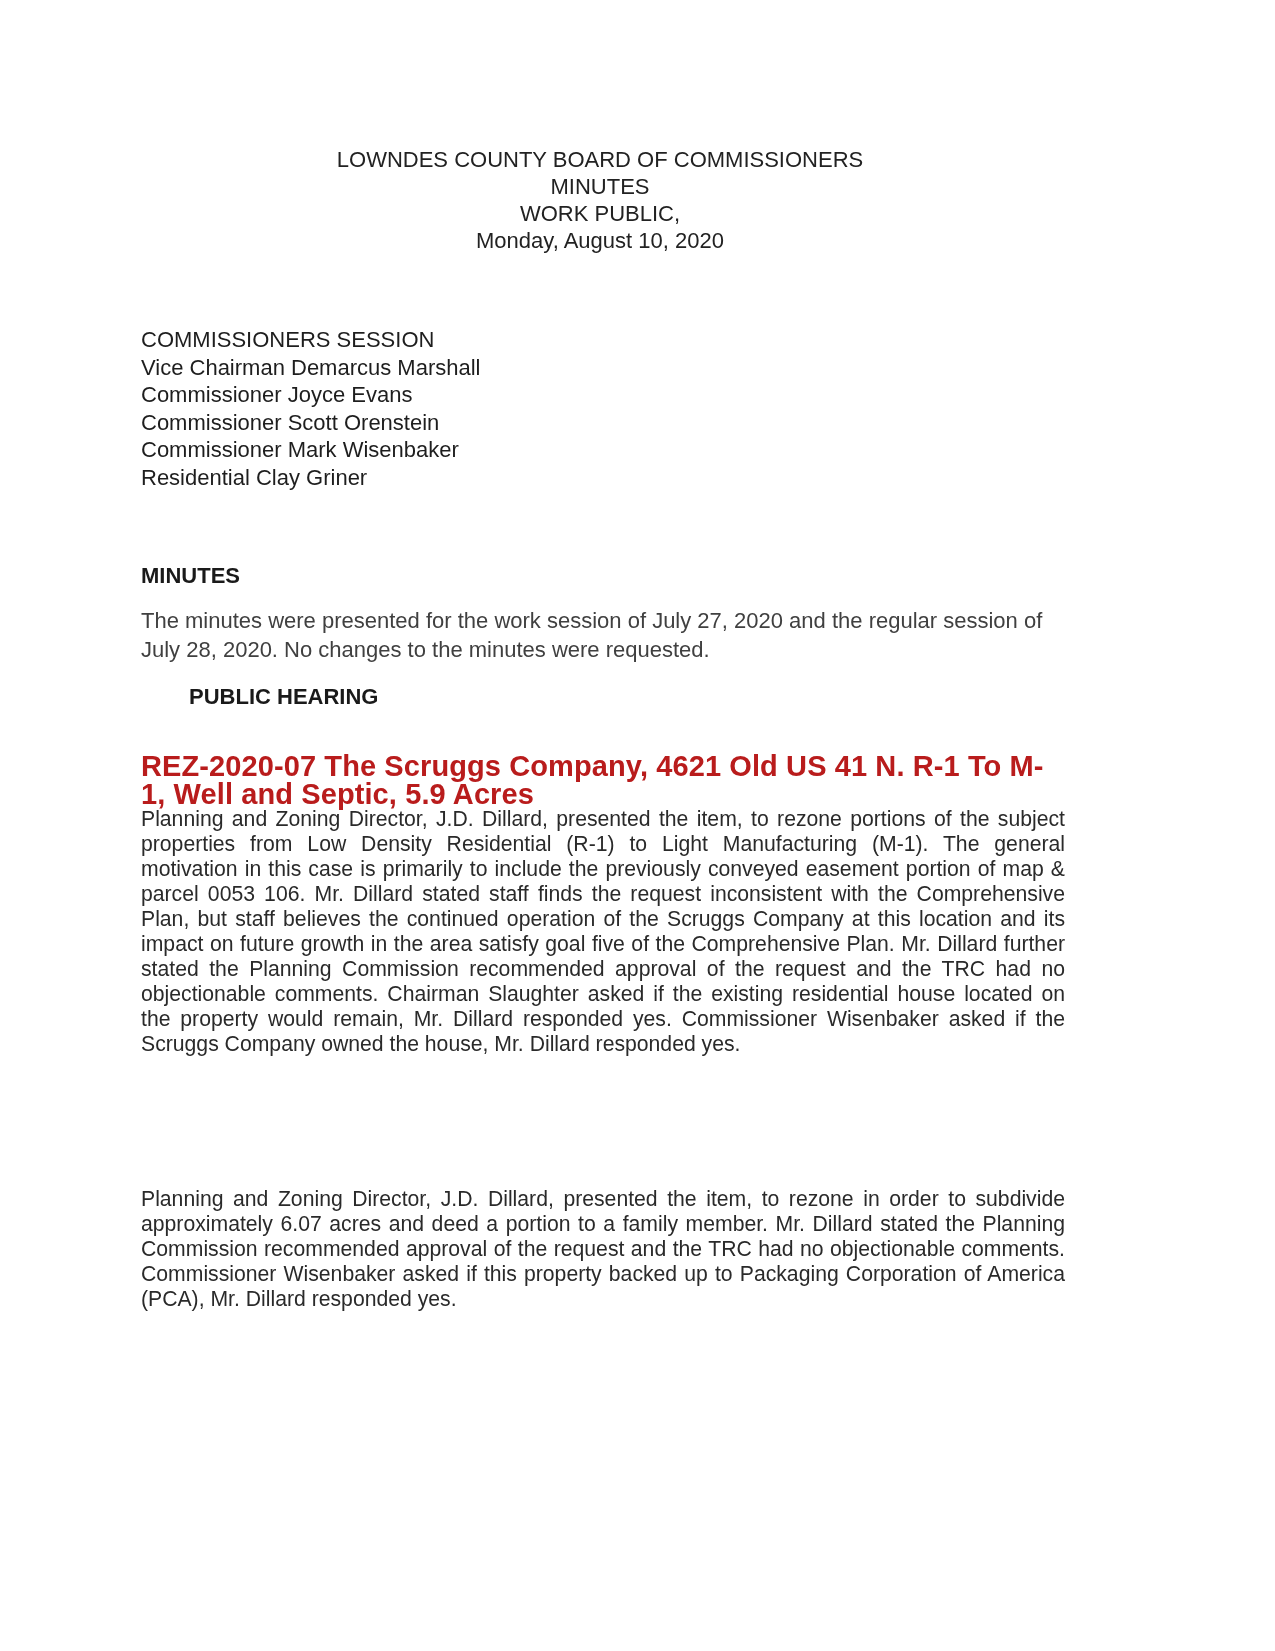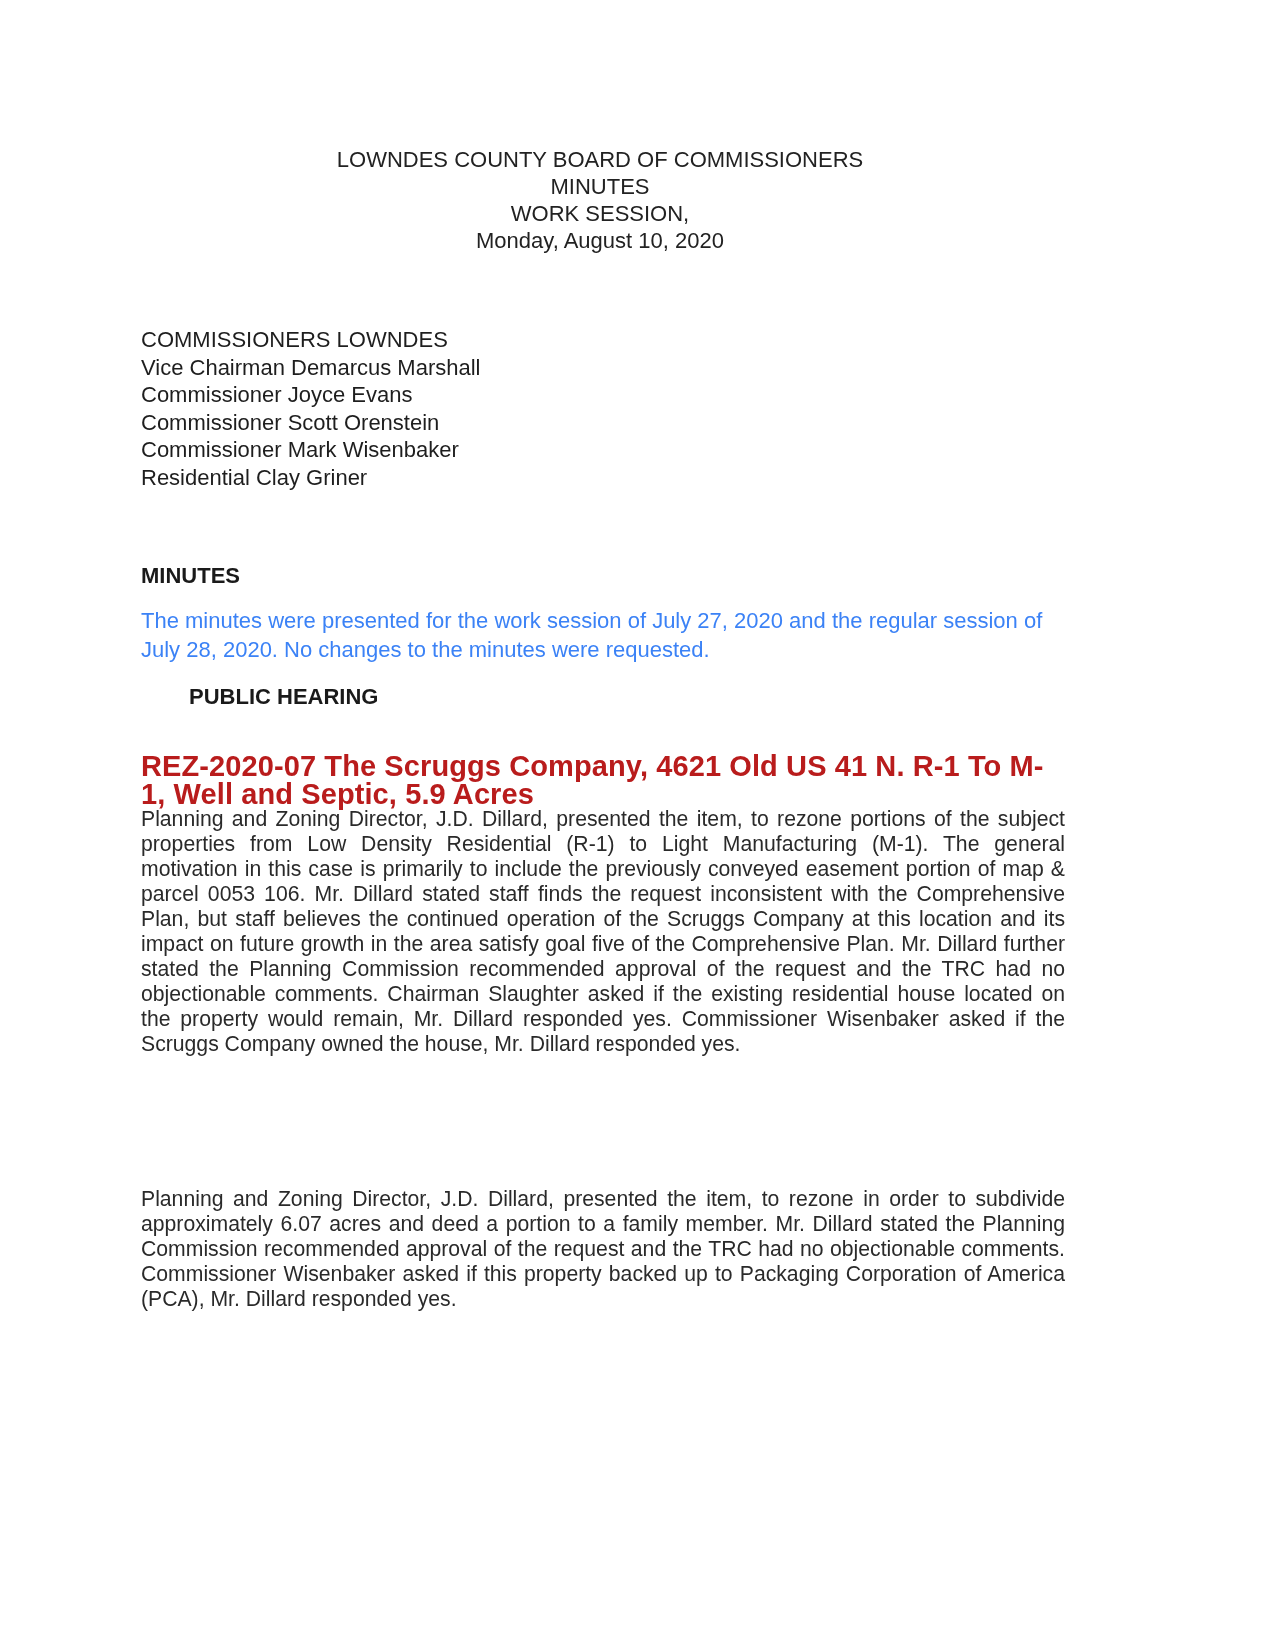--- a/index.html
+++ b/index.html
@@ -4,40 +4,40 @@
 <style>
   html, body { margin: 0; padding: 0; background: #ffffff; }
   body { width: 1275px; height: 1651px; position: relative; overflow: hidden;
          font-family: "Liberation Sans", sans-serif; color: #1a1a1a; }
   .page { position: absolute; left: 0; top: 0; width: 1275px; height: 1651px; border-radius: 16px; }
   .header { position: absolute; top: 146px; left: 0; width: 1200px; text-align: center;
             font-size: 22px; line-height: 27px; color: #222; }
   .header div { white-space: nowrap; }
   .present { position: absolute; left: 141px; top: 326px; font-size: 22px; line-height: 27.5px; color: #1e1e1e; }
   .section-title { position: absolute; left: 141px; font-weight: bold; font-size: 22px; color: #1a1a1a; }
-  .para { position: absolute; left: 141px; width: 924px; font-size: 22px; line-height: 29px; color: #3b82f6; }
+  .para { position: absolute; left: 141px; width: 924px; font-size: 22px; line-height: 29px; color: #404040; }
   .item-title { position: absolute; left: 141px; width: 924px; font-weight: bold; font-size: 29px;
                 line-height: 28px; color: #b91c1c; letter-spacing: 0.1px; }
   .item-body { position: absolute; left: 141px; width: 924px; font-size: 21.2px; line-height: 25px;
                color: #2a2a2a; text-align: justify; }
 </style>
 </head>
 <body>
 
 <div class="page">
 
   <div class="header">
     <div>LOWNDES COUNTY BOARD OF COMMISSIONERS</div>
     <div>MINUTES</div>
-    <div>WORK SESSION,</div>
+    <div>WORK PUBLIC,</div>
     <div>Monday, August 10, 2020</div>
   </div>
 
   <div class="present">
-    <div>COMMISSIONERS LOWNDES</div>
+    <div>COMMISSIONERS SESSION</div>
     <div>Vice Chairman Demarcus Marshall</div>
     <div>Commissioner Joyce Evans</div>
     <div>Commissioner Scott Orenstein</div>
     <div>Commissioner Mark Wisenbaker</div>
     <div>Residential Clay Griner</div>
   </div>
 
   <div class="section-title" style="top:563px;">MINUTES</div>
   <div class="para" style="top:606px;">The minutes were presented for the work session of July 27, 2020 and the regular session of July 28, 2020.  No changes to the minutes were requested.</div>
 

